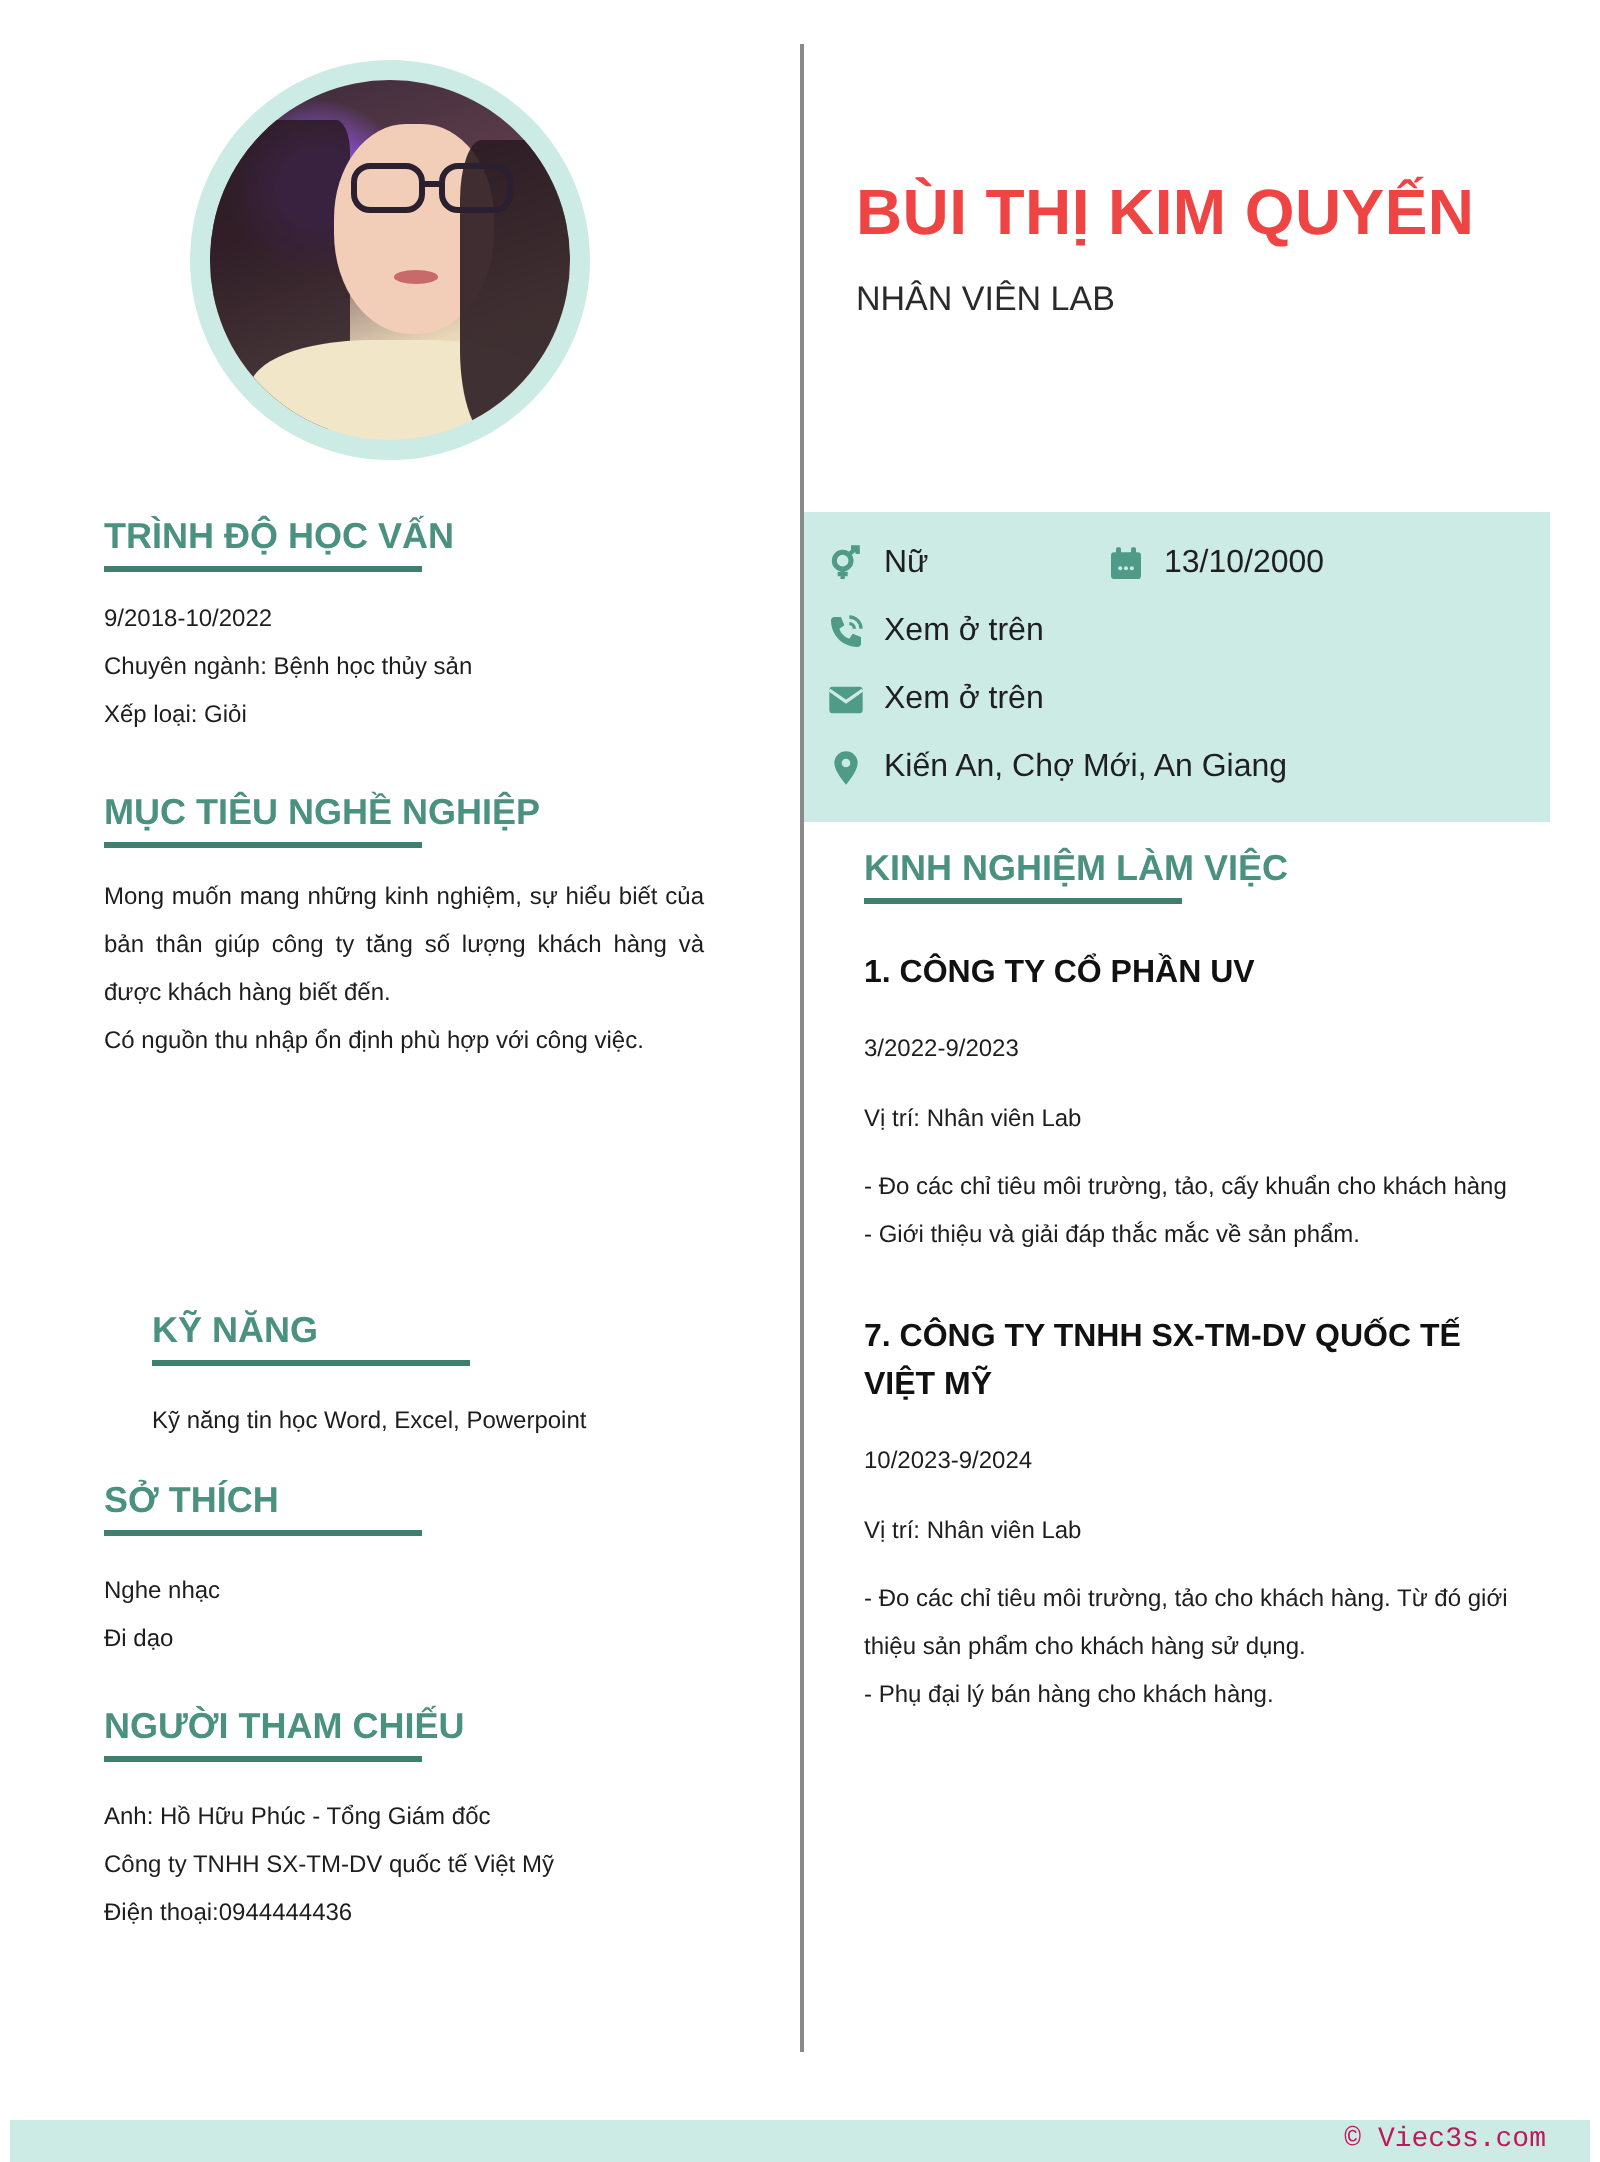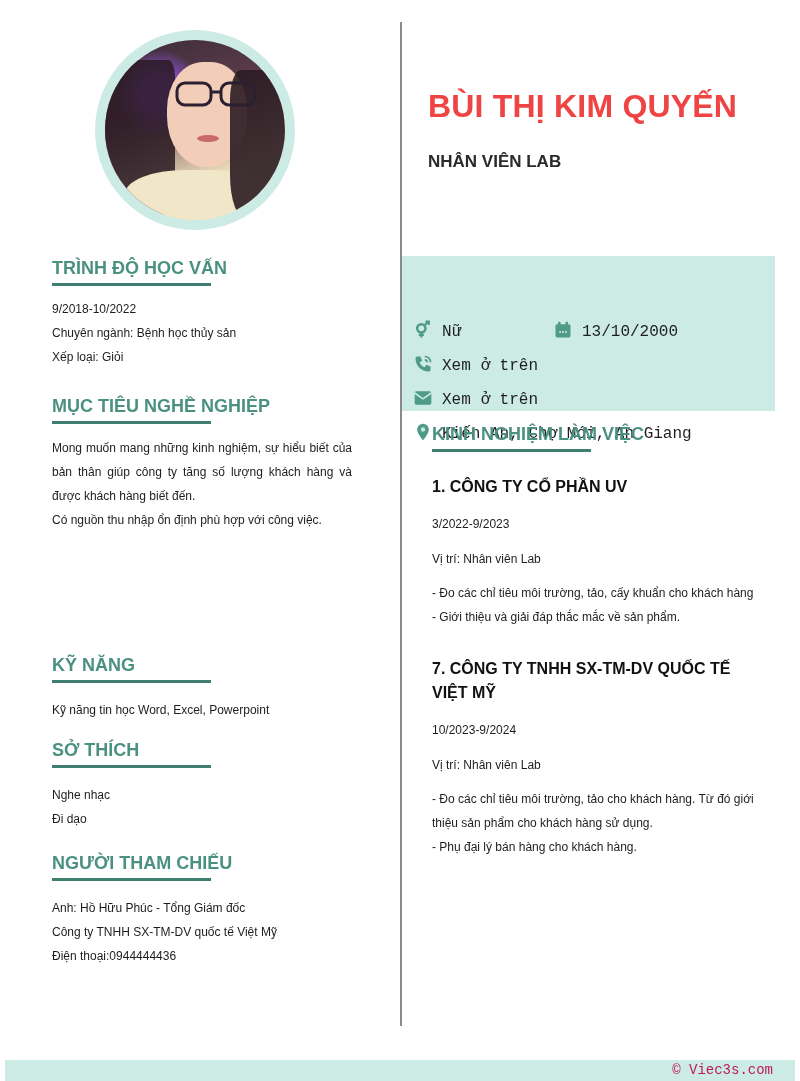--- a/index.html
+++ b/index.html
@@ -34,24 +34,24 @@
     padding-bottom: 4px; border-bottom: 0; position: relative; margin: 0;
   }
   .sec-title::after { content: ""; position: absolute; left: 0; bottom: -3px; width: 159px; height: 3px; background: #3f7f6f; }
   .body-text {
     font-family: "Liberation Sans", sans-serif; font-size: 12px; line-height: 24px; color: #1d1d1d; margin: 0;
   }
   .justify { text-align: justify; }
 
   
   .name { position: absolute; left: 428px; top: 88px; font-family: "Liberation Sans", sans-serif; font-weight: bold; font-size: 32px; color: #ef4444; margin: 0; letter-spacing: 0.2px; }
-  .role { position: absolute; left: 428px; top: 152px; font-family: "Liberation Sans", sans-serif; font-size: 17px; color: #2a2a2a; margin: 0; font-weight: bold; }
+  .role { position: absolute; left: 428px; top: 140px; font-family: "Liberation Sans", sans-serif; font-size: 17px; color: #2a2a2a; margin: 0; }
 
   .info-panel { position: absolute; left: 402px; top: 256px; width: 373px; height: 155px; background: #cdebe5; }
-  .info-row { position: absolute; display: flex; align-items: flex-end; font-family: Liberation Mono, monospace; font-size: 16px; color: #1f1f1f; margin-top: 48px; }
+  .info-row { position: absolute; display: flex; align-items: center; font-family: Liberation Sans, sans-serif; font-size: 16px; color: #1f1f1f; }
   .info-row .icon { width: 22px; height: 22px; margin-right: 8px; display: inline-flex; align-items: center; justify-content: center; }
   .info-row svg { width: 20px; height: 20px; fill: #4f9b88; }
 
   .exp { position: absolute; left: 432px; width: 330px; }
   .job-title { font-family: "Liberation Sans", sans-serif; font-weight: bold; font-size: 16px; line-height: 24px; color: #111; margin: 0; }
 
   .footer { position: absolute; left: 5px; top: 1060px; width: 790px; height: 21px; background: #cdebe5; }
   .footer-text { position: absolute; right: 22px; top: 1; font-family: Liberation Mono, monospace; font-size: 14px; line-height: 20px; color: #be185d; }
 </style>
 </head>
@@ -84,21 +84,21 @@
 </div>
 
 <div class="section" style="top:396px;">
   <h2 class="sec-title">MỤC TIÊU NGHỀ NGHIỆP</h2>
   <div style="margin-top:15px;">
     <p class="body-text justify">Mong muốn mang những kinh nghiệm, sự hiểu biết của bản thân giúp công ty tăng số lượng khách hàng và được khách hàng biết đến.</p>
     <p class="body-text">Có nguồn thu nhập ổn định phù hợp với công việc.</p>
   </div>
 </div>
 
-<div class="section" style="top:655px;">
+<div class="section" style="top:655px;margin-left:24px;">
   <h2 class="sec-title">KỸ NĂNG</h2>
   <div style="margin-top:18px;">
     <p class="body-text">Kỹ năng tin học Word, Excel, Powerpoint</p>
   </div>
 </div>
 
 <div class="section" style="top:740px;">
   <h2 class="sec-title">SỞ THÍCH</h2>
   <div style="margin-top:18px;">
     <p class="body-text">Nghe nhạc</p>

